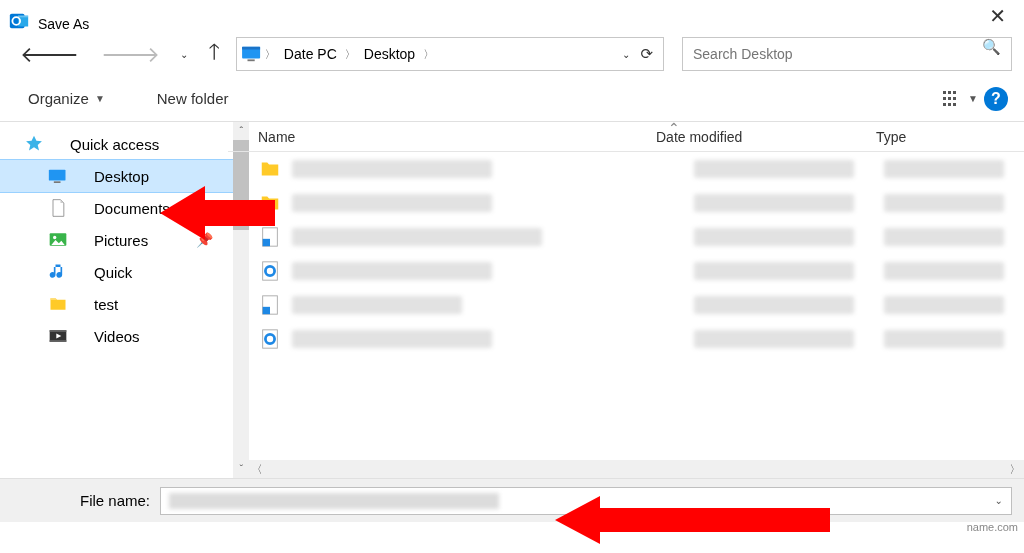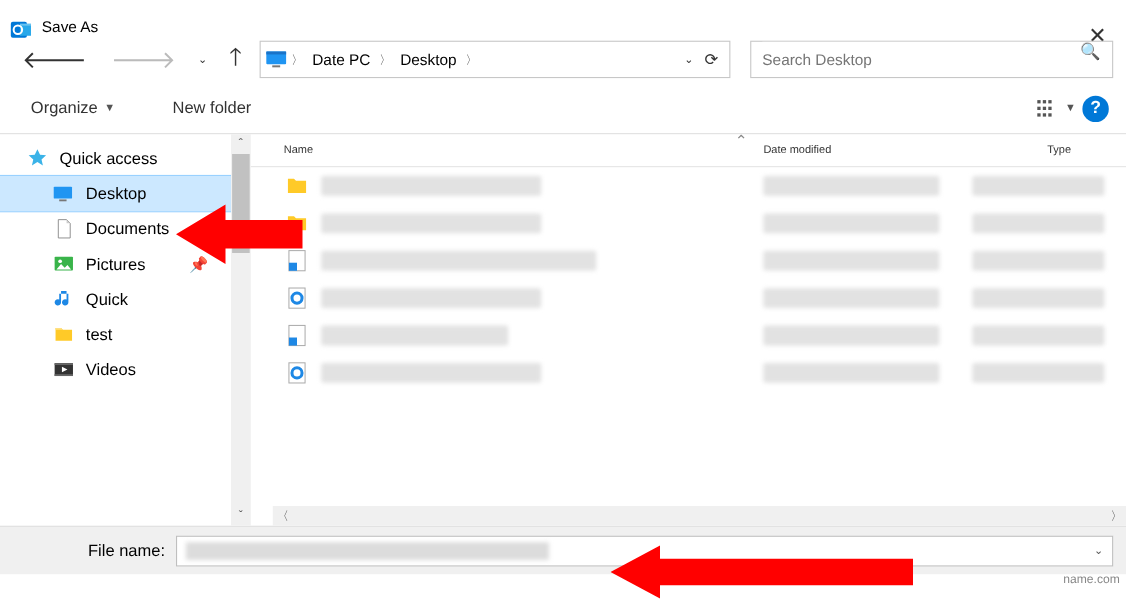--- a/index.html
+++ b/index.html
@@ -1,19 +1,19 @@
 <!DOCTYPE html>
 <html><head>
 <meta charset="utf-8">
 <style>
 * { box-sizing: border-box; margin: 0; padding: 0; font-family: "Segoe UI", Tahoma, sans-serif; }
 body { width: 1024px; height: 553px; background: #fff; overflow: hidden; position: relative; }
 
 
-.titlebar { height: 32px; display: flex; align-items: flex-start; padding: 16px 8px; }
+.titlebar { height: 32px; display: flex; align-items: flex-end; padding: 0 8px; }
 .titlebar .app-icon svg { width: 22px; height: 22px; display: block; }
 .titlebar .title { font-size: 14px; margin-left: 8px; flex: 1; color: #000; }
 .titlebar .close { font-size: 20px; padding: 4px 10px; color: #333; cursor: pointer; }
 
 
 .navrow { height: 44px; display: flex; align-items: center; gap: 10px; padding-left: 14px; padding-right: 12px; }
 .nav-btn { font-size: 22px; color: #bbb; padding: 2px 6px; display: inline-flex; }
 .nav-btn.active { color: #333; }
 .nav-caret { font-size: 10px; color: #333; padding: 0 4px; }
 
@@ -36,32 +36,32 @@
 .tb-spacer { flex: 1; }
 .tb-view svg { width: 20px; height: 20px; }
 .tb-help { width: 24px; height: 24px; border-radius: 50%; background: #0078d7; color: #fff; font-size: 16px; font-weight: 700; display: inline-flex; align-items: center; justify-content: center; }
 
 
 .main { display: flex; height: 356px; position: relative; }
 
 
 .sidebar { width: 228px; display: flex; }
 .sb-content { flex: 1; padding-top: 6px; }
-.sb-item { display: flex; align-items: center; gap: 10px; padding: 6px 10px 6px 24px; font-size: 15px; color: #000; cursor: pointer; }
+.sb-item { display: flex; align-items: center; gap: 26px; padding: 6px 10px 6px 24px; font-size: 15px; color: #000; cursor: pointer; }
 .sb-item.lv2 { padding-left: 48px; }
 .sb-item.sel { background: #cce8ff; outline: 1px solid #99d1ff; }
 .sb-icon { width: 20px; height: 20px; display: inline-flex; align-items: center; justify-content: center; }
 .sb-pin { color: #8a8a8a; font-size: 14px; margin-left: auto; margin-right: 10px; }
 .vscroll { width: 18px; background: #f0f0f0; display: flex; flex-direction: column; align-items: center; }
 .vscroll .arr { height: 18px; font-size: 11px; color: #555; line-height: 18px; }
 .vscroll .thumb { background: #c1c1c1; width: 16px; height: 90px; margin-top: 0; }
 
 
 .filelist { flex: 1; display: flex; flex-direction: column; position: relative; }
-.cols { display: flex; height: 30px; align-items: center; border-bottom: 1px solid #e5e5e5; font-size: 10px; color: #333; gap: 38px; }
+.cols { display: flex; height: 30px; align-items: center; border-bottom: 1px solid #e5e5e5; font-size: 14px; color: #333; }
 .col-name { width: 420px; padding-left: 30px; display: flex; align-items: center; gap: 4px; }
 .col-date { width: 220px; padding-left: 8px; }
 .col-type { flex: 1; padding-left: 8px; }
 .sort-ind { position: absolute; left: 440px; top: -2px; font-size: 14px; color: #888; }
 .rows { flex: 1; overflow: hidden; }
 .row { display: flex; align-items: center; height: 34px; }
 .row .ic { width: 24px; height: 24px; margin-left: 30px; margin-right: 10px; display: inline-flex; align-items: center; justify-content: center; }
 .folder-ic svg, .file-ic svg { width: 22px; height: 22px; }
 .blur { display: inline-block; background: #e2e2e2; height: 18px; border-radius: 2px; filter: blur(2px); }
 .row .name-blur { width: 200px; }

